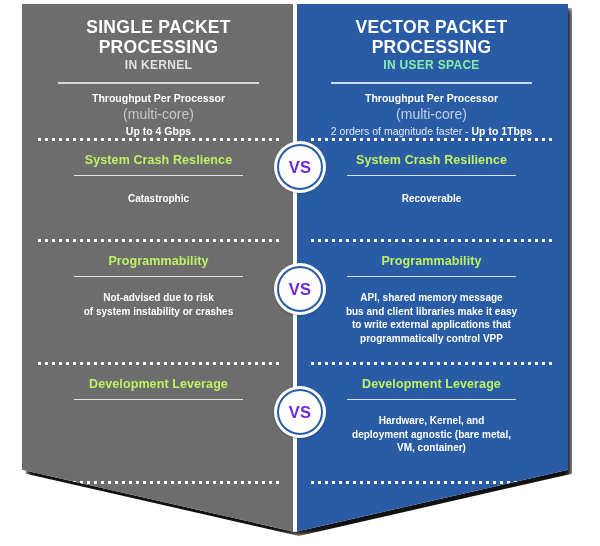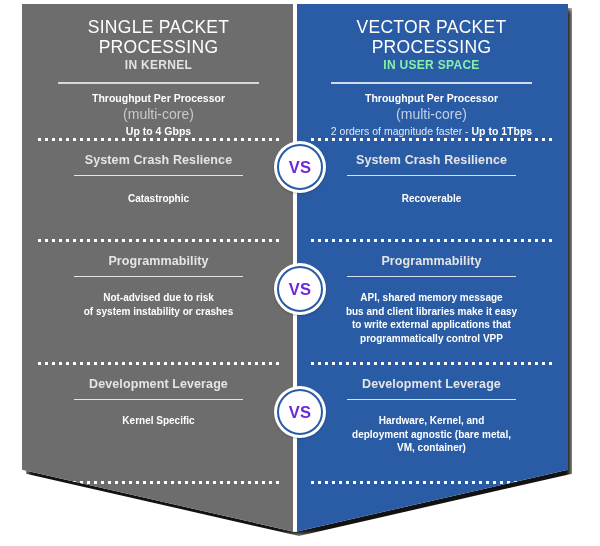--- a/index.html
+++ b/index.html
@@ -68,21 +68,21 @@
     pointer-events: none;
   }
 
   
   .hdr {
     padding: 14px 12px 0 12px;
     text-align: center;
   }
   .hdr-title {
     font-size: 17.5px;
-    font-weight: normal;
+    font-weight: bold;
     letter-spacing: .3px;
     color: #ffffff;
     line-height: 1.12;
   }
   .hdr-sub {
     font-size: 12px;
     font-weight: bold;
     color: #e2e2e2;
     letter-spacing: .3px;
     line-height: 1.25;
@@ -130,21 +130,21 @@
     background-size: 7px 3px;
     background-repeat: repeat-x;
     background-position: 0 center;
   }
 
   .row { padding: 12px 14px 12px 14px; text-align: center; }
 
   .row-title {
     font-size: 12.5px;
     font-weight: bold;
-    color: #e5e5e5;
+    color: #bef264;
     letter-spacing: .1px;
     line-height: 1.2;
   }
   .row-rule {
     height: 1px;
     background: #e4e4e4;
     margin: 7px 38px 0 38px;
   }
   .panel.right .row-rule { background: #d6e2f2; }
 
@@ -231,21 +231,20 @@
         <div class="row r2">
           <div class="row-title">Programmability</div>
           <div class="row-rule"></div>
           <div class="row-body">Not-advised due to risk<br>of system instability or crashes</div>
         </div>
 
         <div class="dotline"></div>
         <div class="row r3">
           <div class="row-title">Development Leverage</div>
           <div class="row-rule"></div>
-          <div class="row-body">Kernel Specific</div>
         </div>
 
         <div class="dotline"></div>
         <div class="tail"></div>
       </div>
     </div>
 
     <div class="panel right">
 
       <div class="hdr">

